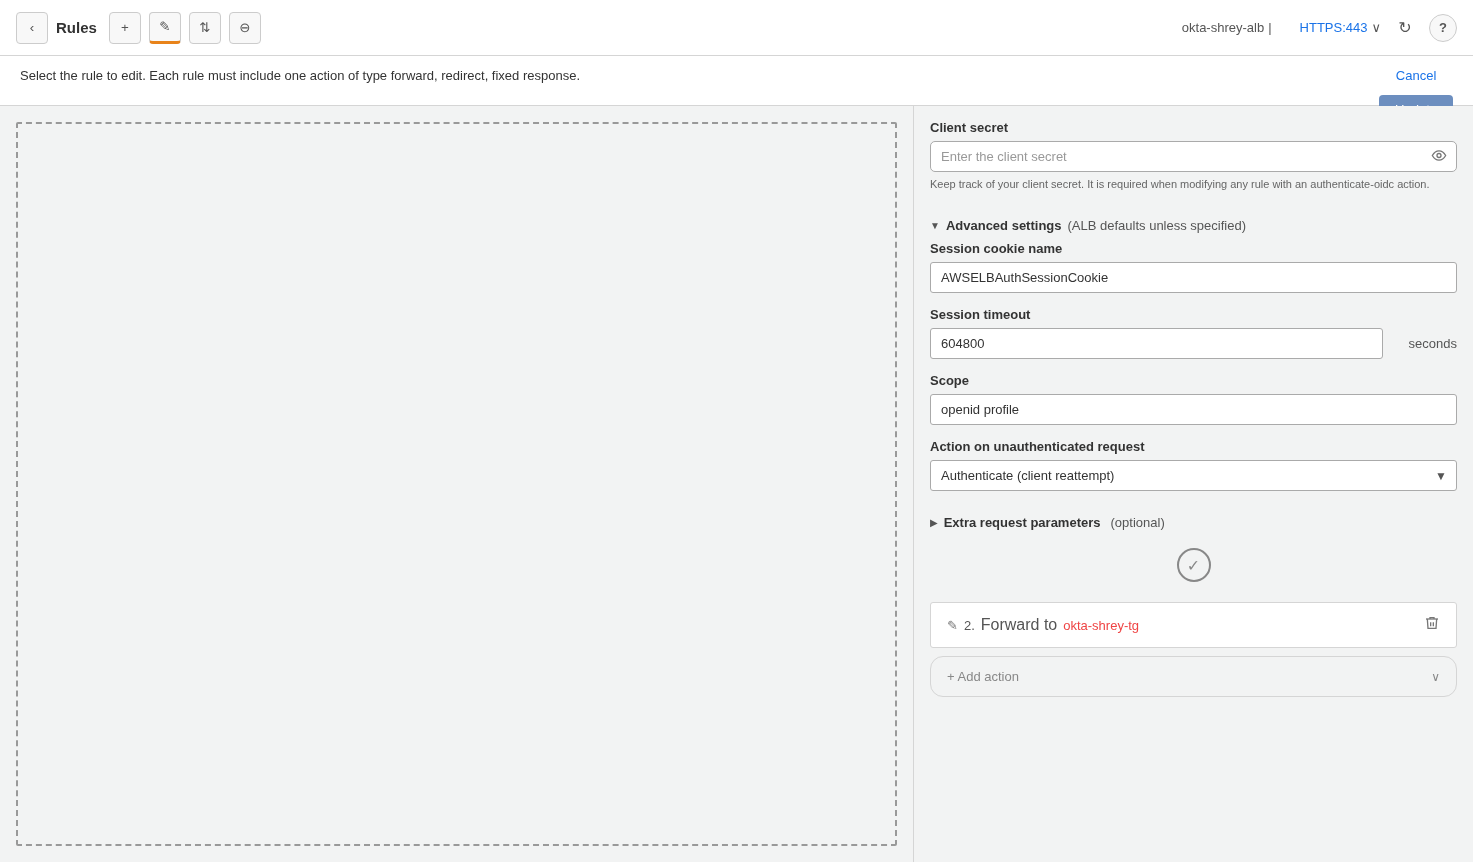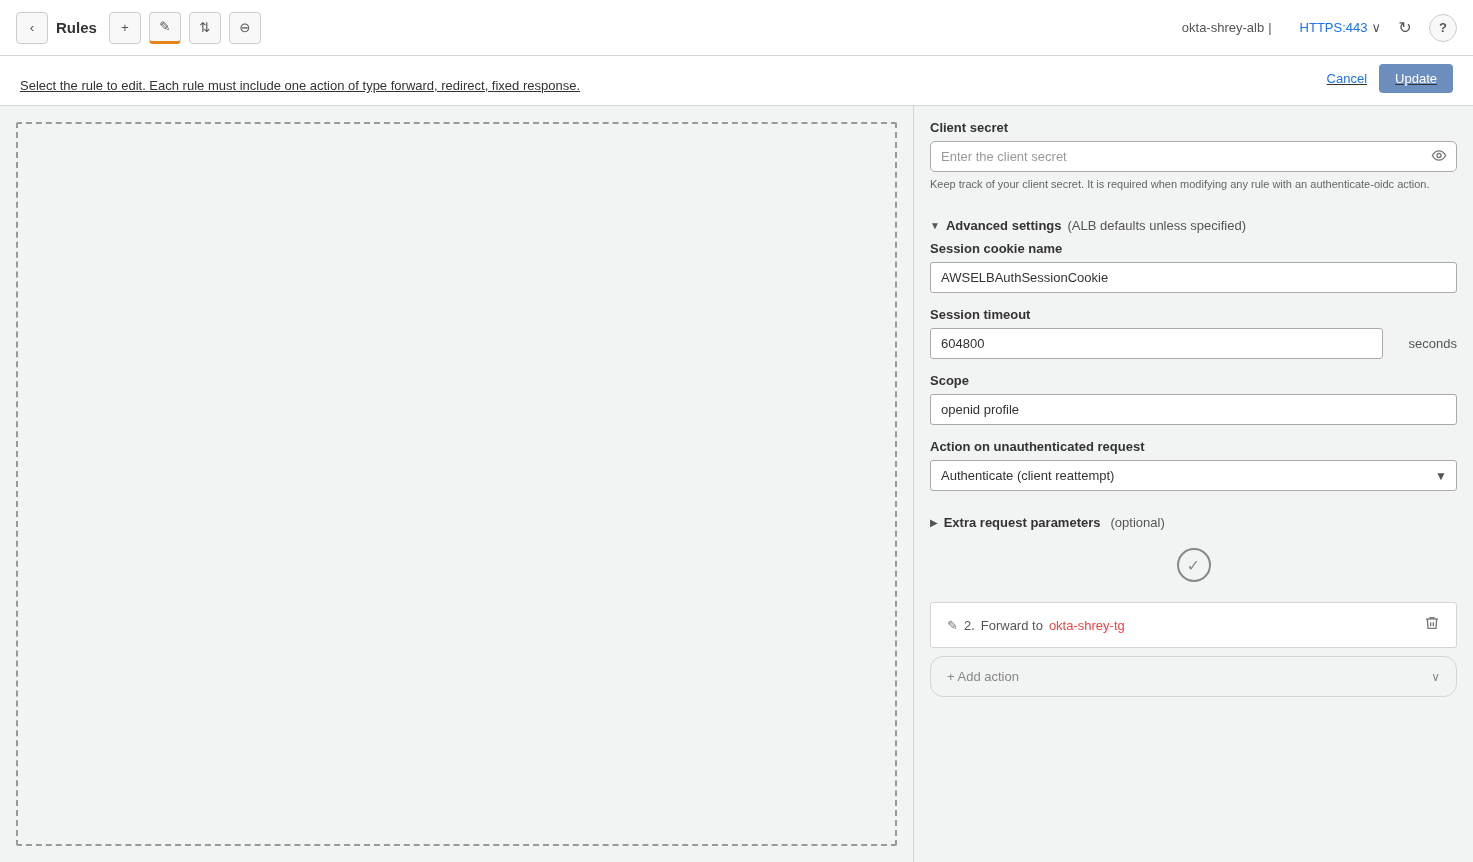--- a/index.html
+++ b/index.html
@@ -36,26 +36,25 @@
     }
     .nav-help-btn {
       width: 28px; height: 28px; border: 1px solid #ccc; border-radius: 50%; background: #f8f8f8;
       display: flex; align-items: center; justify-content: center; cursor: pointer; color: #555;
       font-size: 13px; font-weight: 600;
     }
 
     
     .info-bar {
       background: #fff; border-bottom: 1px solid #d5d5d5;
-      padding: 12px 20px; display: flex; align-items: flex-end; justify-content: space-between;
+      padding: 12px 20px; display: flex; align-items: flex-start; justify-content: space-between;
       height: 50px;
-      text-decoration: underline;
     }
     .info-bar-text { color: #333; font-size: 13px; }
-    .info-bar-actions { display: flex; gap: 12px; align-items: center; }
+    .info-bar-actions { display: flex; gap: 12px; align-items: center; flex-direction: column; }
     .cancel-btn { color: #1a73e8; background: none; border: none; cursor: pointer; font-size: 13px; font-weight: 500; }
     .update-btn {
       background: #6c8ebf; color: #fff; border: none; border-radius: 4px; padding: 7px 16px;
       font-size: 13px; cursor: pointer; font-weight: 500;
     }
 
     
     .main-content {
       display: flex; height: calc(862px - 56px - 50px); overflow: hidden;
     }
@@ -148,21 +147,21 @@
     }
 
     
     .action-item {
       background: #fff; border: 1px solid #d5d5d5; border-radius: 3px;
       margin: 8px 0; padding: 12px 16px;
       display: flex; align-items: center; justify-content: space-between;
     }
     .action-item-left { display: flex; align-items: center; gap: 6px; color: #555; font-size: 13px; }
     .action-item-left .action-num { font-size: 13px; color: #555; }
-    .action-item-left .action-text { font-size: 13px; color: #555; }
+    .action-item-left .action-text { font-size: 16px; color: #555; }
     .action-item-left .action-bold { font-weight: 400; color: #ef4444; }
     .action-item-left .pencil-icon { color: #777; font-size: 13px; }
     .trash-icon { color: #777; cursor: pointer; font-size: 16px; }
 
     
     .add-action-bar {
       background: #f2f3f3; border: 1px solid #d5d5d5; border-radius: 13px;
       padding: 12px 16px; display: flex; align-items: center; justify-content: space-between;
       margin: 4px 0; cursor: pointer; color: #555;
     }

